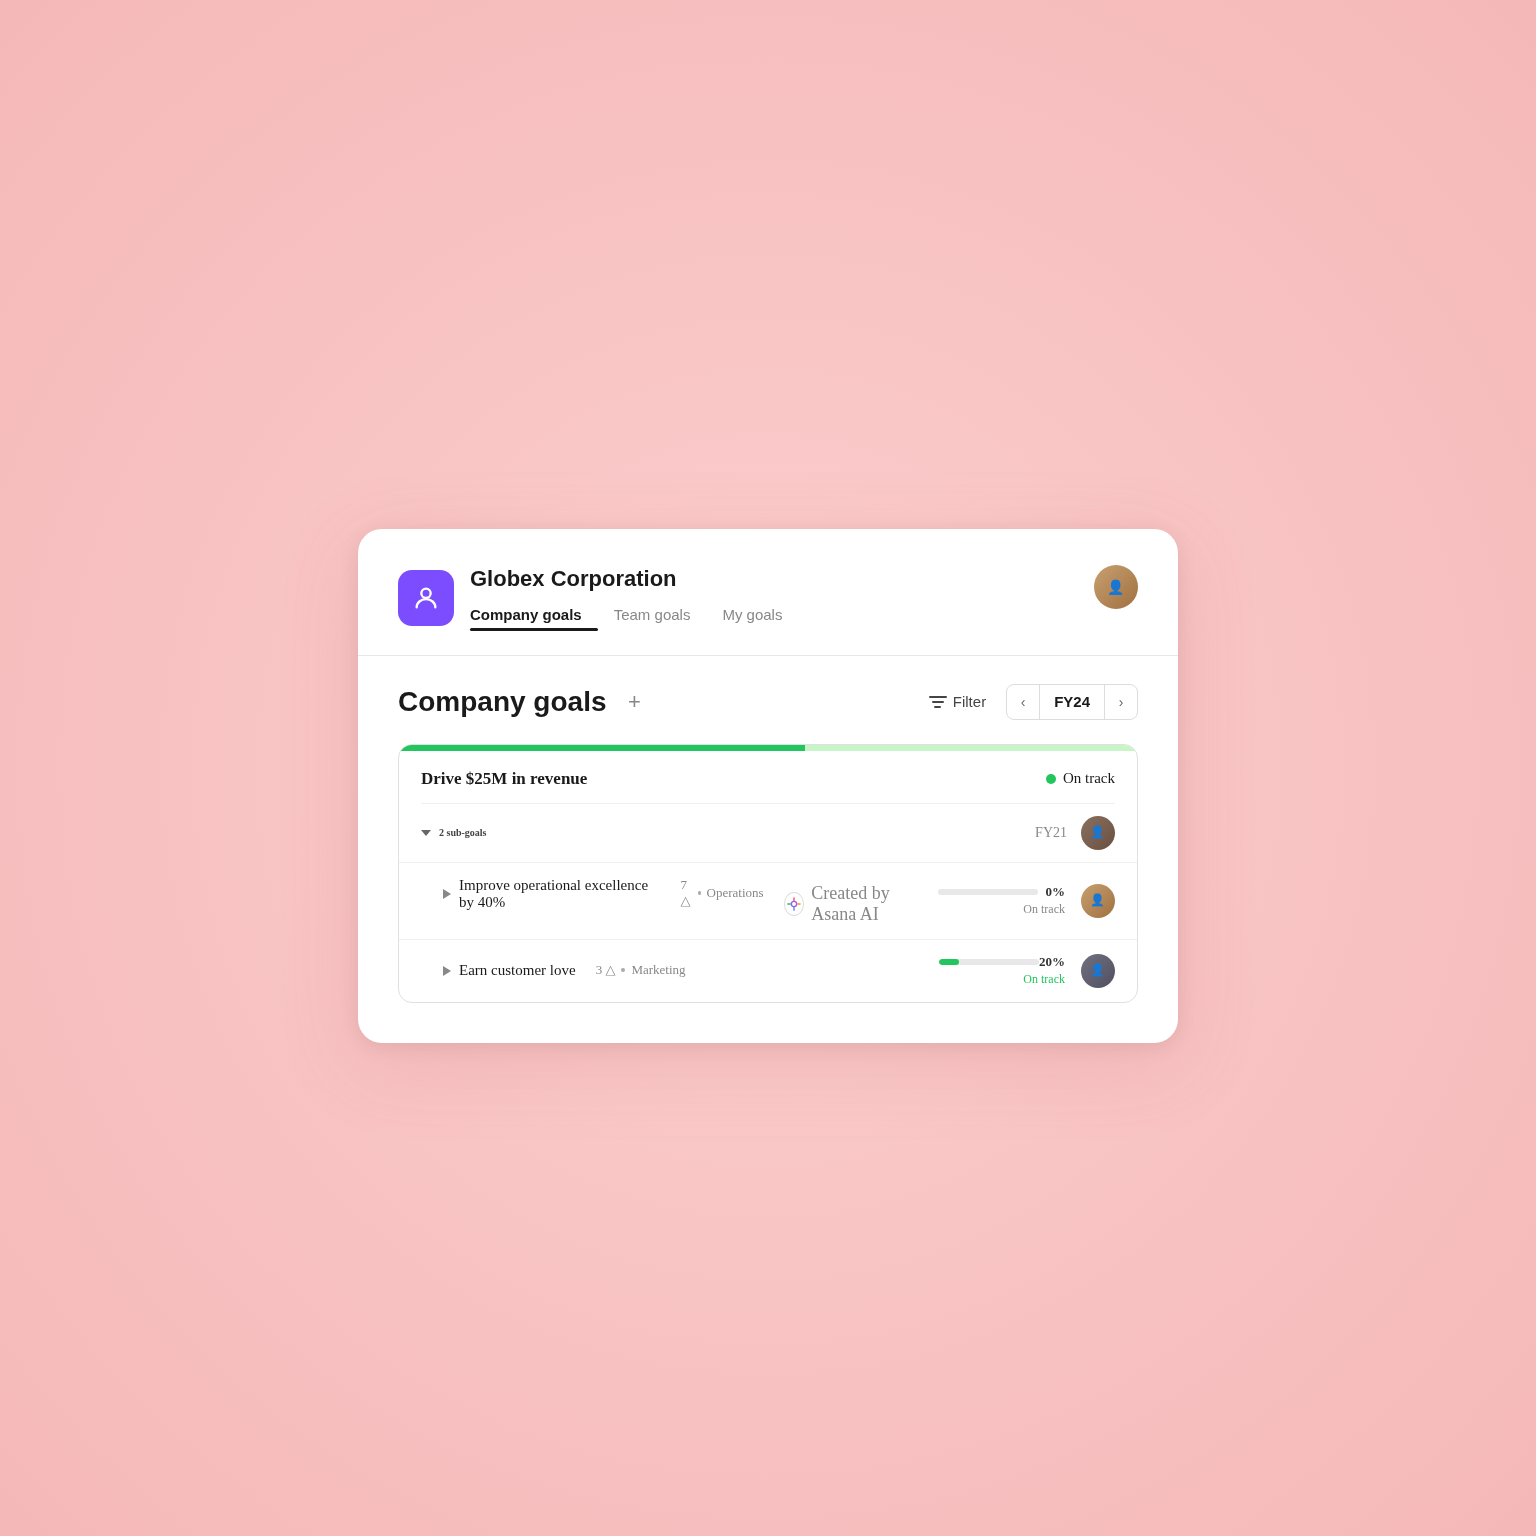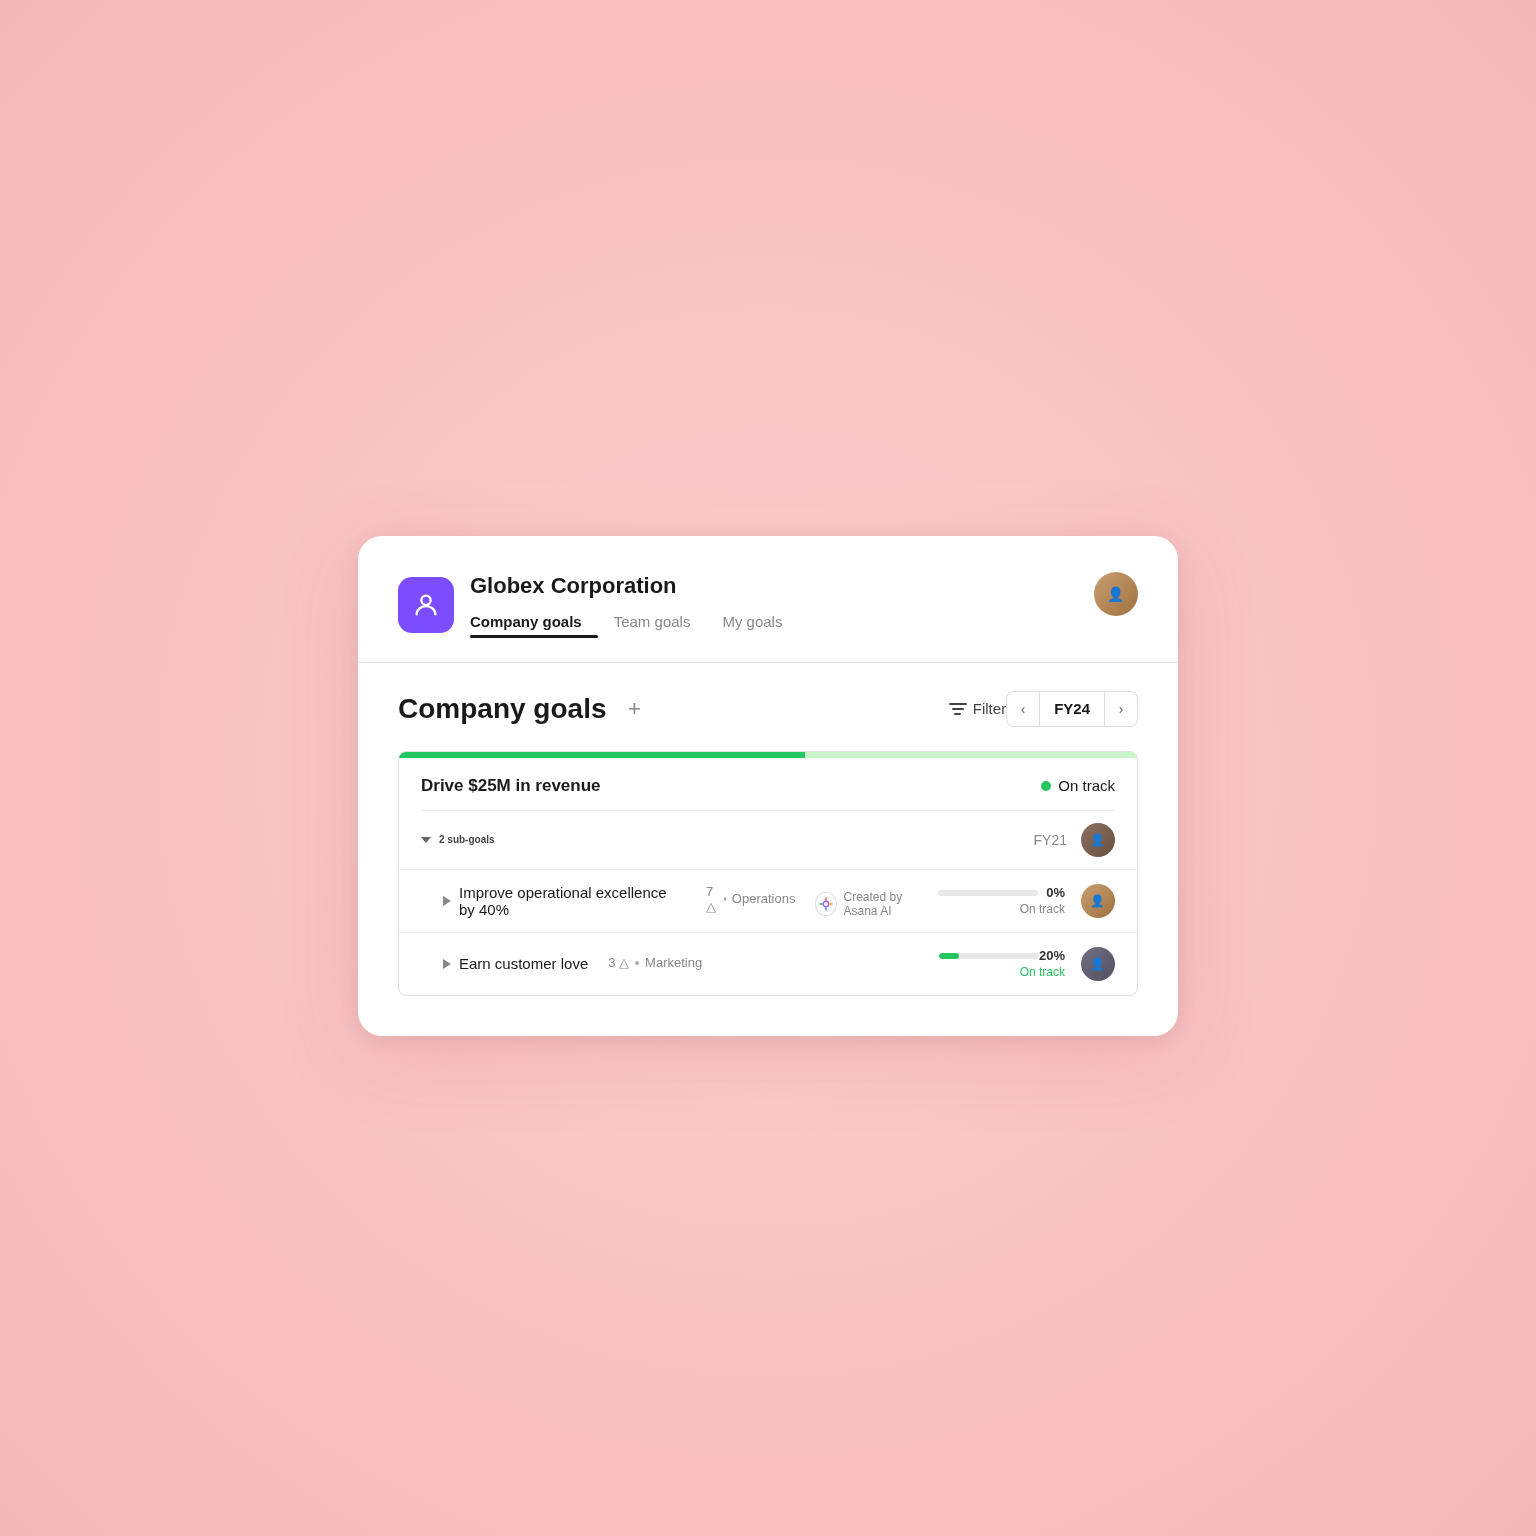--- a/index.html
+++ b/index.html
@@ -154,21 +154,21 @@
       align-items: center;
       justify-content: center;
       font-size: 22px;
       color: #888;
       border-radius: 6px;
     }
 
     .page-actions {
       display: flex;
       align-items: center;
-      gap: 0;
+      gap: 20px;
     }
 
     .filter-btn {
       display: flex;
       align-items: center;
       gap: 6px;
       background: transparent;
       border: none;
       cursor: pointer;
       font-size: 15px;
@@ -225,22 +225,23 @@
       border-left: 1.5px solid #ddd;
       border-right: 1.5px solid #ddd;
       height: 34px;
       display: flex;
       align-items: center;
     }
 
     
     .goal-card {
       border: 1.5px solid #e0e0e0;
-      border-radius: 8px;
+      border-radius: 14px;
       overflow: hidden;
+      font-family: Liberation Serif, serif;
     }
 
     .goal-progress-bar-container {
       height: 6px;
       background: #c8f5c8;
       position: relative;
     }
 
     .goal-progress-bar-fill {
       height: 100%;
@@ -442,21 +443,21 @@
       height: 24px;
       border-radius: 50%;
       border: 1.5px solid #ddd;
       display: flex;
       align-items: center;
       justify-content: center;
       background: white;
     }
 
     .ai-text {
-      font-size: 12px;
+      font-size: 18px;
       color: #888;
     }
 
     
     .face-1 { background: linear-gradient(135deg, #c8a070 0%, #a07040 100%); }
     .face-2 { background: linear-gradient(135deg, #8a7060 0%, #6a5040 100%); }
     .face-4 { background: linear-gradient(135deg, #707080 0%, #505060 100%); }
 
     .avatar-face {
       width: 100%;

